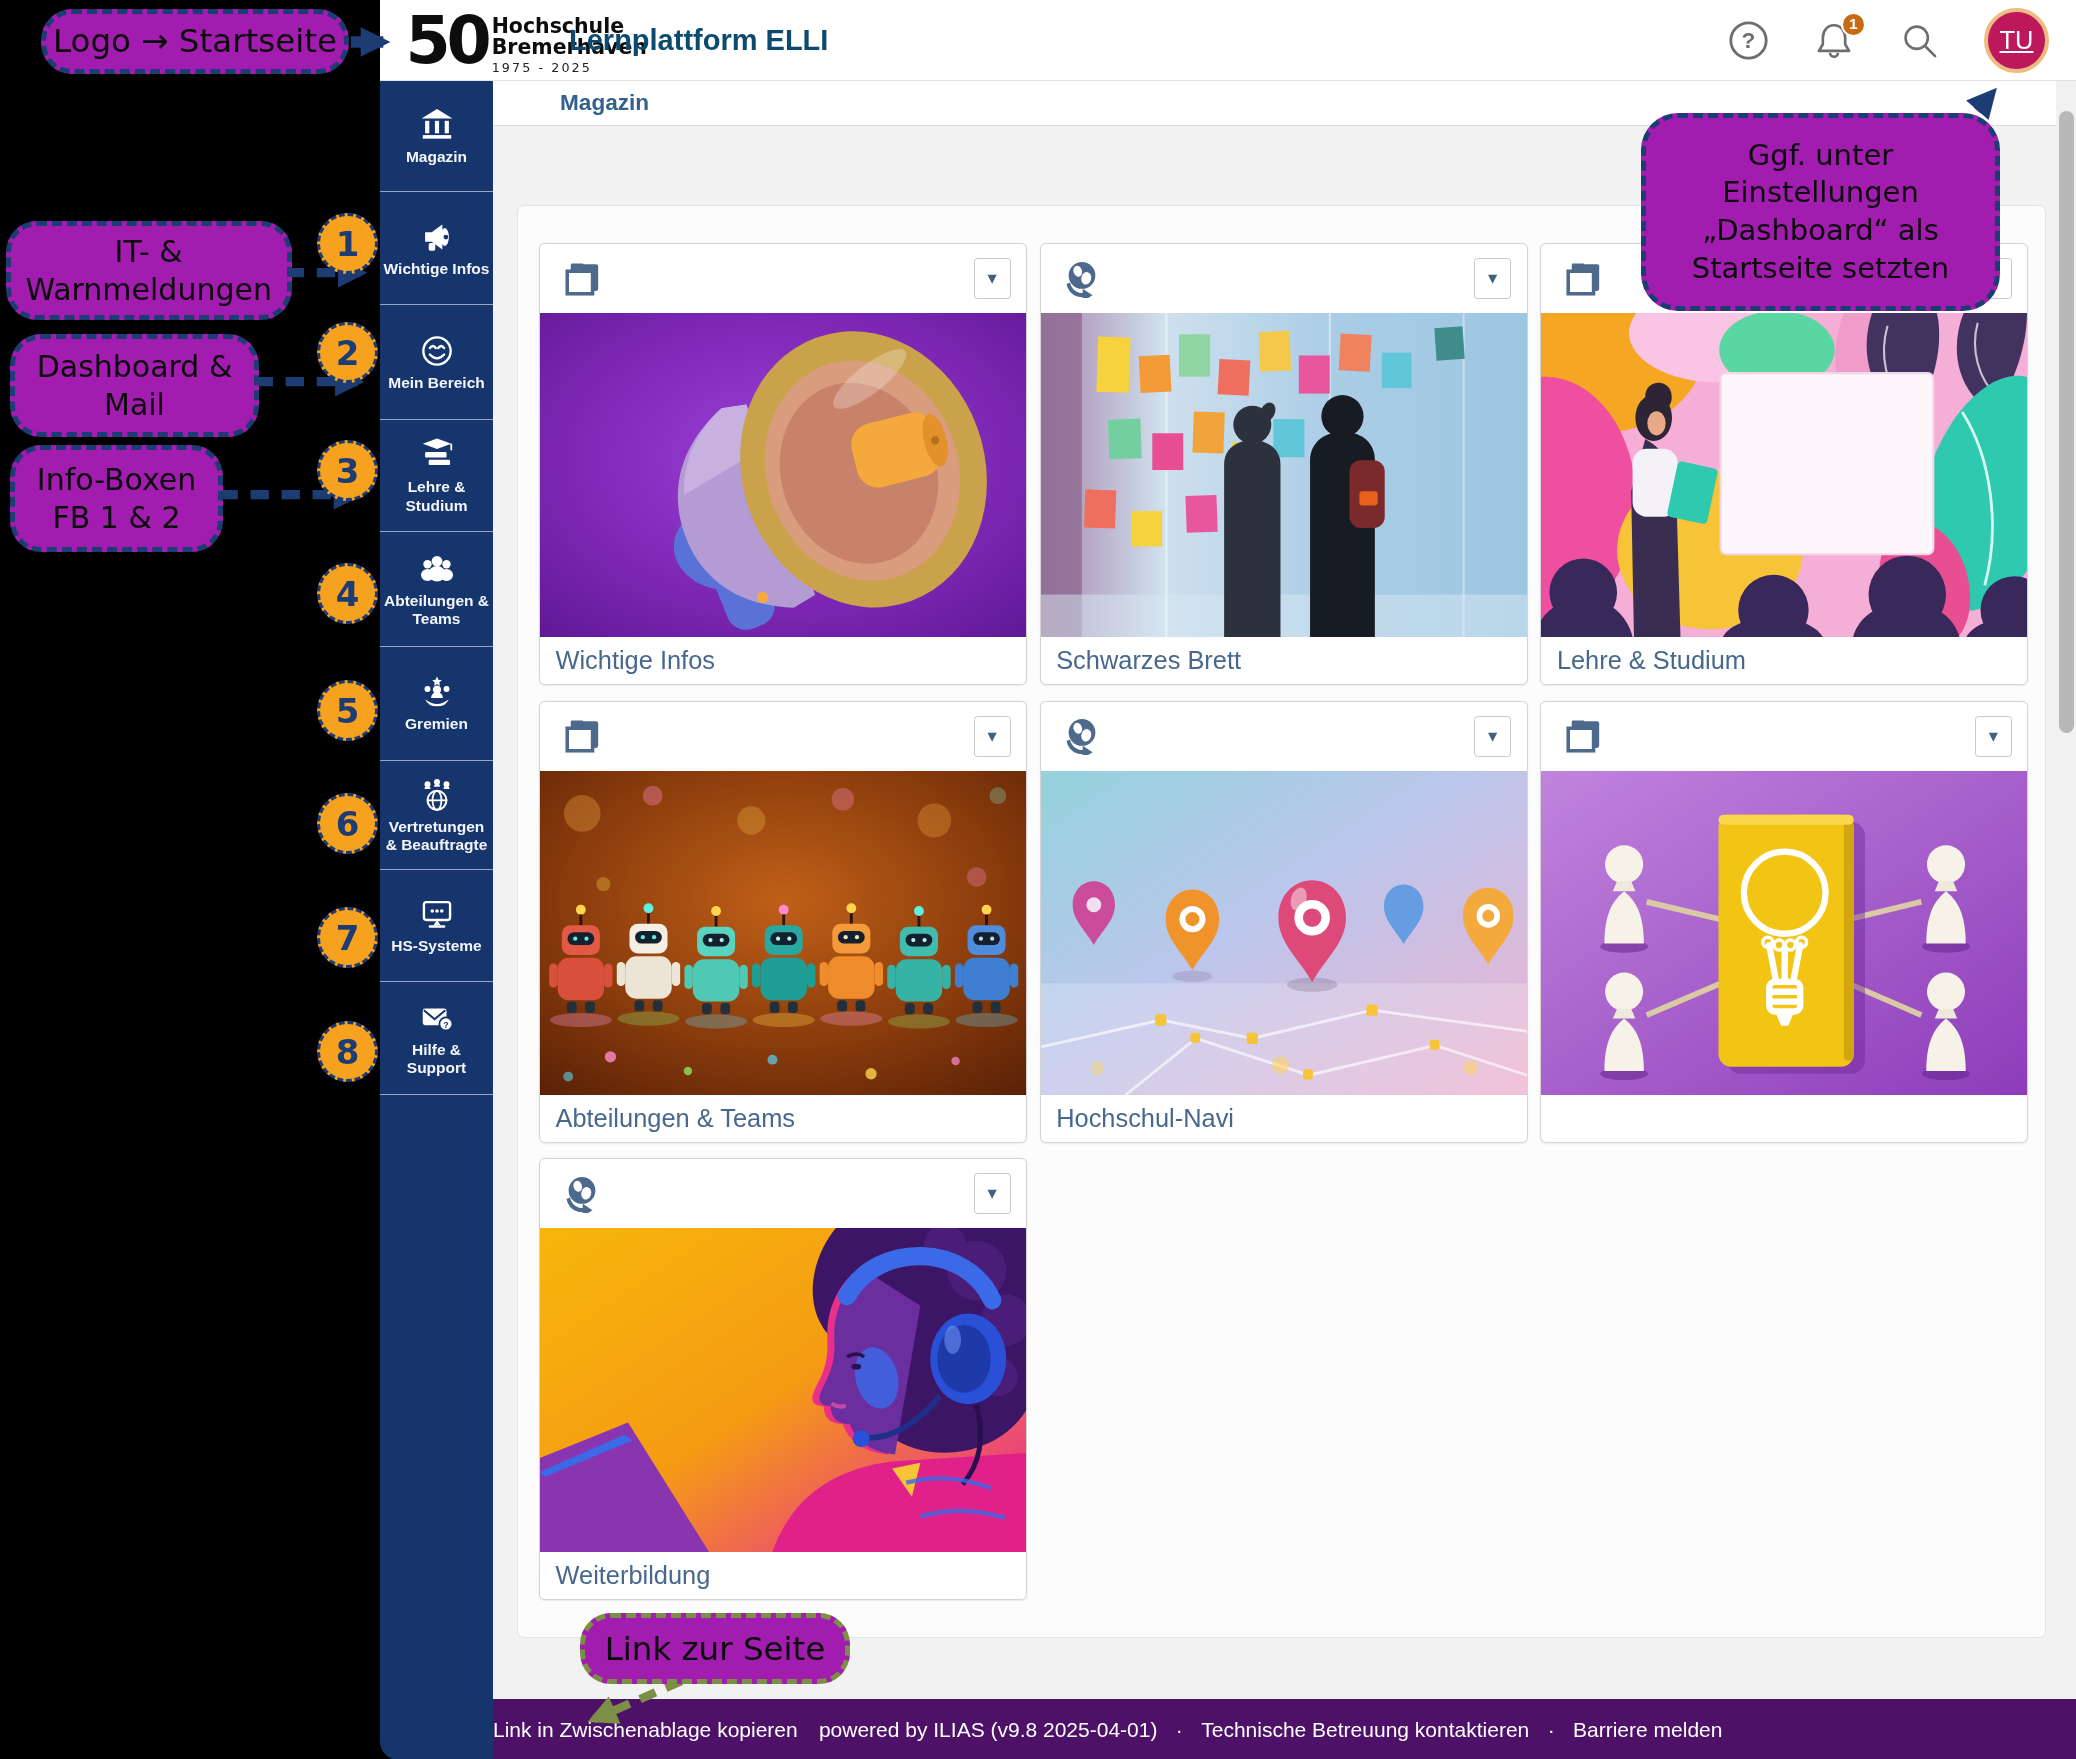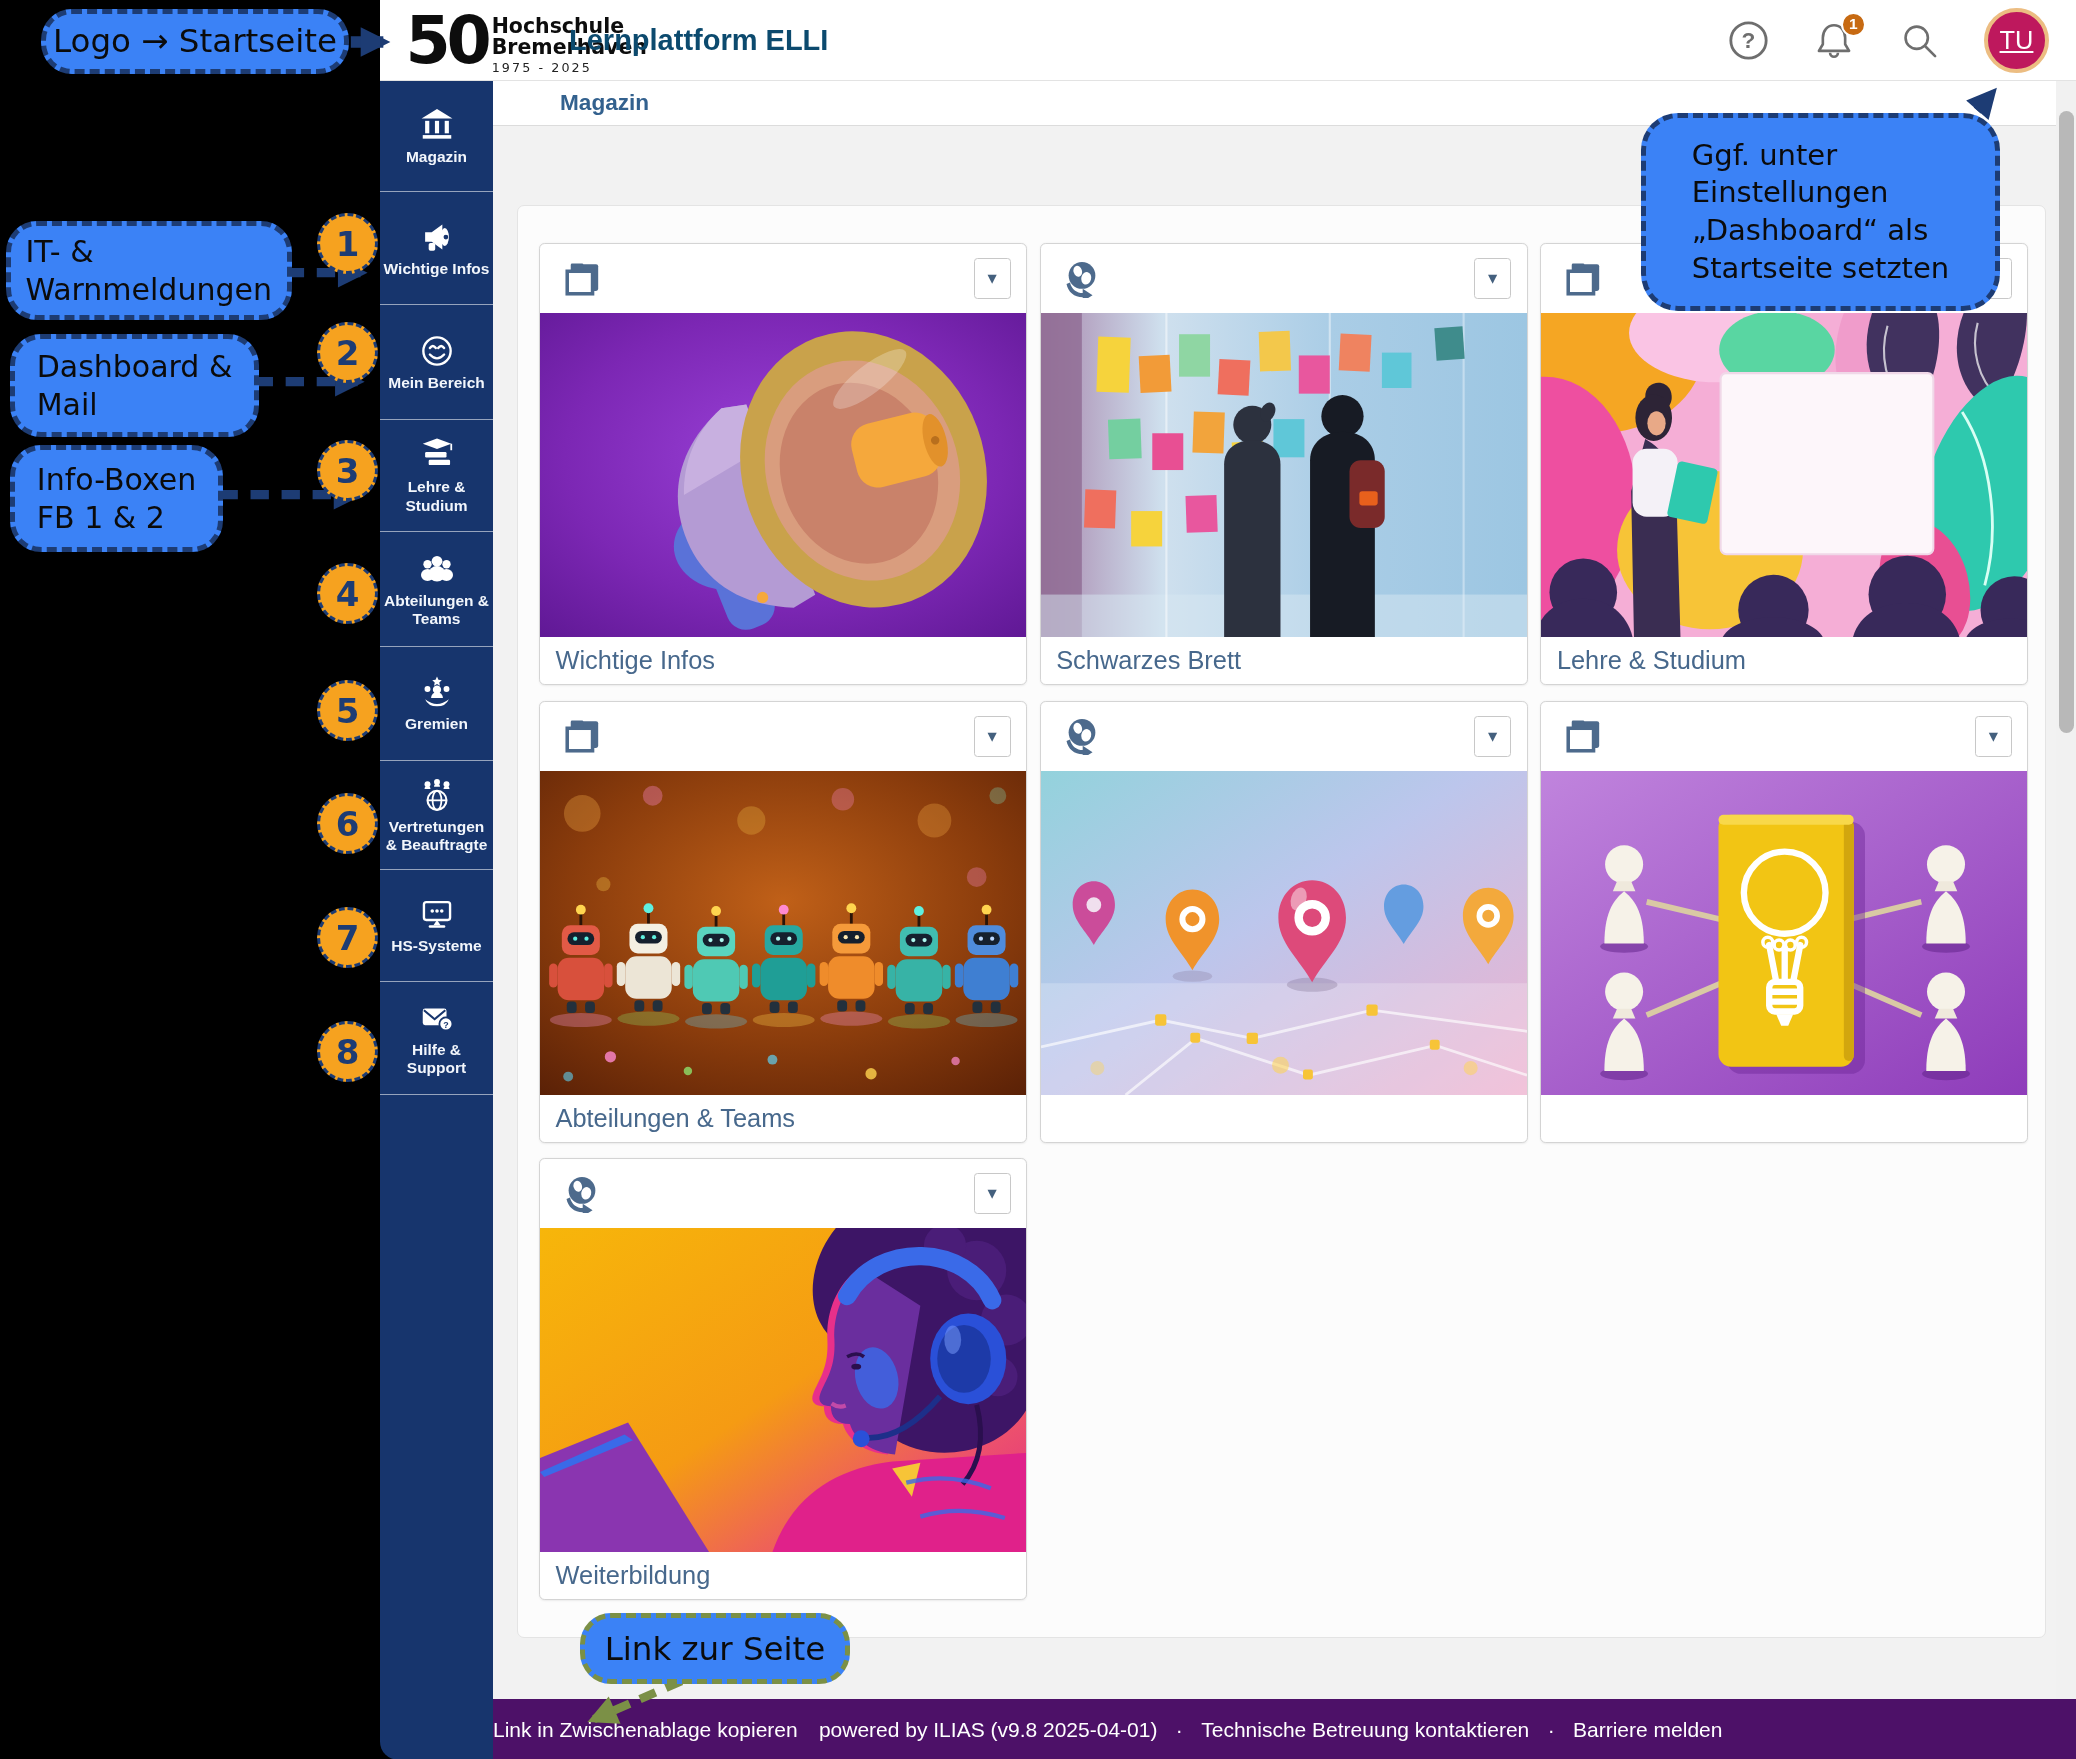--- a/index.html
+++ b/index.html
@@ -49,21 +49,21 @@
   .footer-bar { position:absolute; left:493px; top:1699px; width:1584px; height:61px; background:#4d1168; display:flex; align-items:center; gap:18.4px; padding-left:0; z-index:10; }
   .footer-bar a, .footer-bar span { color:#fff; font-size:21px; }
   .footer-bar a { cursor:pointer; }
   .footer-bar .gap-big { margin-left:2.8px; }
 
   
   .scroll-track { position:absolute; right:0; top:81px; width:21px; height:1618px; background:#f1f1f1; z-index:20; }
   .scroll-thumb { position:absolute; left:2.8px; top:30px; width:15.5px; height:622px; background:#b8b8b8; border-radius:7.8px; cursor:pointer; }
 
   
-  .note { position:absolute; background:#3b82f6; border:5.7px dashed #1d3c74; border-radius:31px; display:flex; align-items:center; justify-content:center; text-align:left; color:#0b0b0b; font-family:"DejaVu Sans",sans-serif; white-space:pre-line; z-index:80; }
+  .note { position:absolute; background:#a21caf; border:5.7px dashed #1d3c74; border-radius:31px; display:flex; align-items:center; justify-content:center; text-align:center; color:#0b0b0b; font-family:"DejaVu Sans",sans-serif; white-space:pre-line; z-index:80; }
   .note-logo { left:41px; top:8.5px; width:308px; height:65px; font-size:32.5px; }
   .note-1 { left:5.7px; top:221px; width:286px; height:99px; font-size:30px; line-height:1.25; }
   .note-2 { left:10px; top:334px; width:249px; height:103px; font-size:30px; line-height:1.25; }
   .note-3 { left:10px; top:445px; width:213px; height:107px; font-size:30px; line-height:1.25; }
   .note-settings { left:1641px; top:113px; width:359px; height:198px; font-size:29px; line-height:1.3; border-radius:37px; }
   .note-link { left:580px; top:1613px; width:270px; height:71px; font-size:32.5px; border-color:#7b9046; }
   .badge-step { position:absolute; width:61px; height:61px; border-radius:50%; background:#f6a21f; border:3.5px dashed #1d3c74; color:#1d3c74; font-size:34px; font-weight:bold; display:flex; align-items:center; justify-content:center; z-index:85; font-family:"DejaVu Sans",sans-serif; }
   .ar { position:absolute; overflow:visible; z-index:70; }
 </style>
 </head>
@@ -593,20 +593,23 @@
               </g>
             <g transform="translate(515,225) scale(.7)" opacity=".92">
                 <path d="M0,28 C-14,2 -40,-18 -40,-48 C-40,-74 -22,-92 0,-92 C22,-92 40,-74 40,-48 C40,-18 14,2 0,28 Z" fill="#5b9ae0"></path>
               </g>
             <g transform="translate(635,248) scale(.9)">
                 <path d="M0,28 C-14,2 -40,-18 -40,-48 C-40,-74 -22,-92 0,-92 C22,-92 40,-74 40,-48 C40,-18 14,2 0,28 Z" fill="#f3a93c"></path>
                 <circle cy="-48" r="14" fill="none" stroke="#fff" stroke-width="9"></circle>
               </g>
           </svg>
         </div>
+        <div class="card-label">
+            <a>Hochschul-Navi</a>
+          </div>
       </div>
 
       <div class="card">
         <div class="card-head">
           <span class="type-icon">
             <svg viewBox="0 0 54 54">
                 <rect x="12" y="6" width="38" height="38" rx="3" fill="#4d6a8c"></rect>
                 <rect x="11" y="5" width="18" height="12" rx="2" fill="#4d6a8c"></rect>
                 <rect x="6" y="16" width="36" height="32" fill="#fff" stroke="#4d6a8c" stroke-width="5"></rect>
               </svg>

